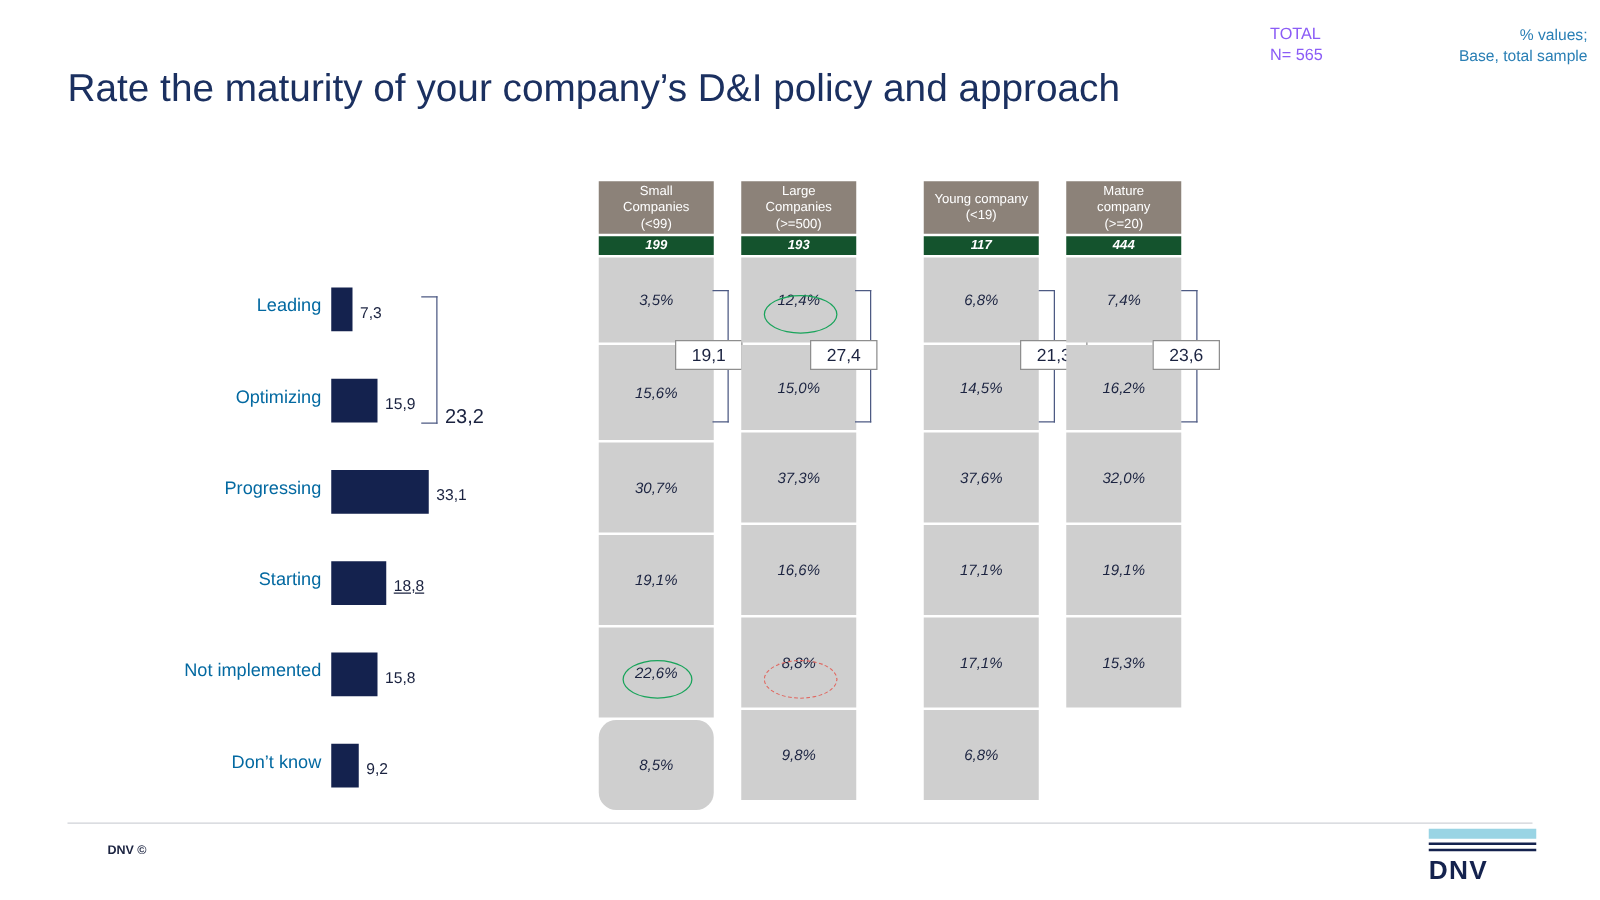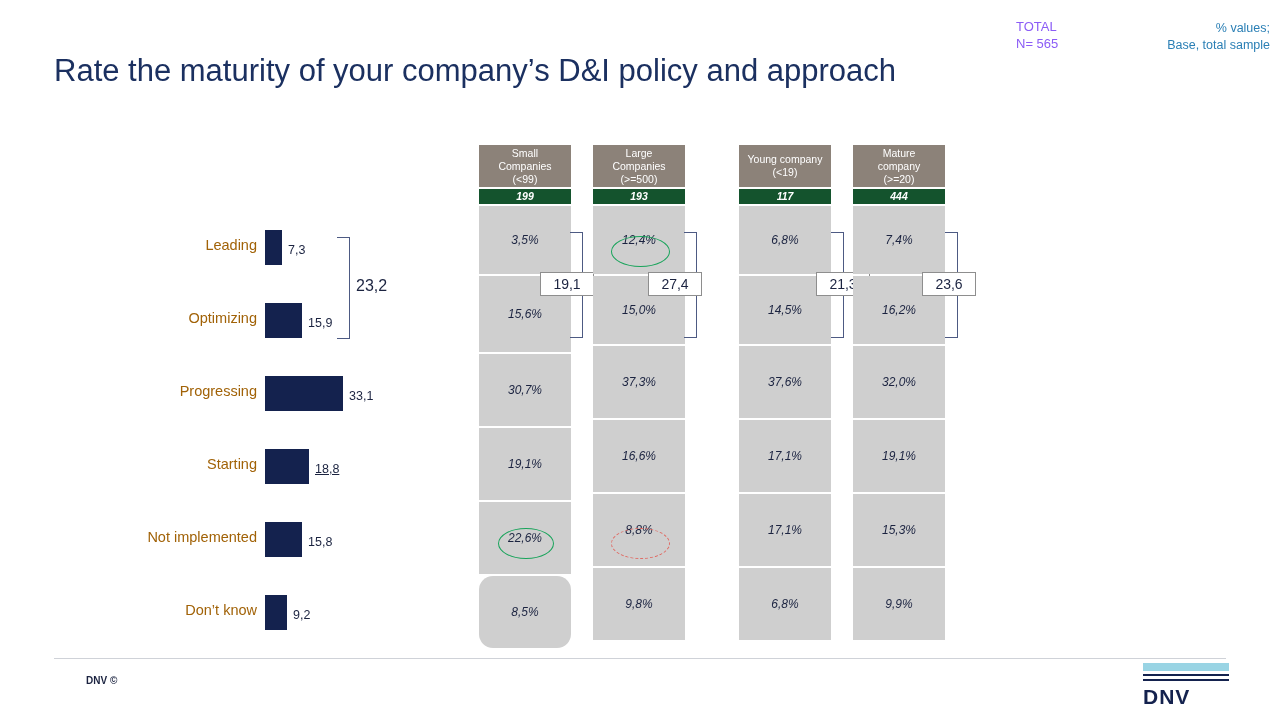--- a/index.html
+++ b/index.html
@@ -6,26 +6,26 @@
   body{width:1280px;height:720px;background:#ffffff;font-family:"Liberation Sans",sans-serif;position:relative;overflow:hidden;}
   .slide{position:absolute;inset:0;}
 
   
   .total-block{position:absolute;left:1016px;top:18px;color:#8b5cf6;font-size:13px;line-height:17px;}
   .values-note{position:absolute;left:1110px;top:20px;width:160px;text-align:right;color:#2a7fb5;font-size:12.5px;line-height:17px;}
   .title{position:absolute;left:54px;top:52px;color:#1b3060;font-size:31px;line-height:38px;font-weight:400;white-space:nowrap;}
 
   
   .leftchart{position:absolute;left:60px;top:215px;width:400px;height:430px;}
-  .row-label{position:absolute;right:0;text-align:right;font-size:14.5px;color:#a16207;white-space:nowrap;}
+  .row-label{position:absolute;right:0;text-align:right;font-size:14.5px;color:#0369a1;white-space:nowrap;}
   .bar{position:absolute;background:#14224e;}
   .bar-val{position:absolute;font-size:12.5px;color:#1b2340;}
 
   .brace{position:absolute;border:1.6px solid #4d5a83;border-left:none;}
-  .brace-val{position:absolute;font-size:16px;color:#1b2340;}
+  .brace-val{position:absolute;font-size:16px;color:#1b2340;margin-top:48px;}
 
   
   .col{position:absolute;width:92px;}
   .col-head{background:#8c8279;color:#ffffff;font-size:10.5px;line-height:13px;text-align:center;padding:8px 4px;height:42px;box-sizing:border-box;display:flex;align-items:center;justify-content:center;}
   .col-n{background:#14532d;color:#ffffff;font-size:10.5px;font-style:italic;font-weight:bold;text-align:center;height:15px;line-height:15px;margin-top:2px;}
   .cell{background:#cfcfcf;color:#1b2340;font-size:12px;text-align:center;display:flex;align-items:center;justify-content:center;margin-top:2px;font-style:italic;}
 
   .ellipse{position:absolute;border-radius:50%;}
   .ell-green{border:1.6px solid #19a45b;}
   .ell-red{border:1.6px dashed #e06a63;}
@@ -151,21 +151,20 @@
         <div>company</div>
         <div>(&gt;=20)</div>
       </div>
     </div>
     <div class="col-n">444</div>
     <div class="cell" style="height:68px;">7,4%</div>
     <div class="cell" style="height:68px;">16,2%</div>
     <div class="cell" style="height:72px;">32,0%</div>
     <div class="cell" style="height:72px;">19,1%</div>
     <div class="cell" style="height:72px;">15,3%</div>
-    <div class="cell" style="height:72px;">9,9%</div>
   </div>
   <div class="cbrace" style="left:945px;top:232px;width:12px;height:104px;"></div>
   <div class="cbox" style="left:922px;top:272px;width:52px;">23,6</div>
 
   <div class="footline"></div>
   <div class="copyright">DNV ©</div>
 
   <div class="logo">
     <div class="logo-bar" style="top:0;width:86px;height:8px;"></div>
     <div class="logo-line" style="top:11px;"></div>

